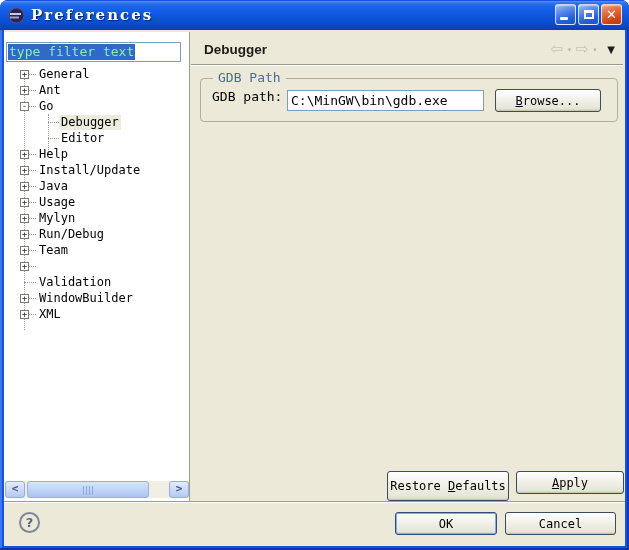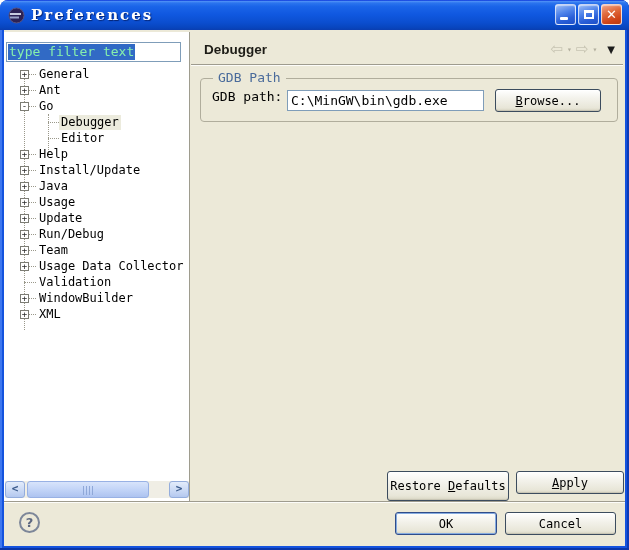--- a/index.html
+++ b/index.html
@@ -200,36 +200,35 @@
     <span class="tree-label">Java</span>
   </div>
           <div class="tree-row lvl0">
     <span class="expander">+</span>
 
     <span class="tree-label">Usage</span>
   </div>
           <div class="tree-row lvl0">
     <span class="expander">+</span>
 
-    <span class="tree-label">Update</span>
+    <span class="tree-label">Mylyn</span>
   </div>
           <div class="tree-row lvl0">
     <span class="expander">+</span>
 
     <span class="tree-label">Run/Debug</span>
   </div>
           <div class="tree-row lvl0">
     <span class="expander">+</span>
 
     <span class="tree-label">Team</span>
   </div>
           <div class="tree-row lvl0">
     <span class="expander">+</span>
 
-    <span class="tree-label">Usage Data Collector</span>
   </div>
           <div class="tree-row lvl0">
     <span class="expander" style="visibility: hidden;"></span>
 
     <span class="tree-label">Validation</span>
   </div>
           <div class="tree-row lvl0">
     <span class="expander">+</span>
 
     <span class="tree-label">WindowBuilder</span>

